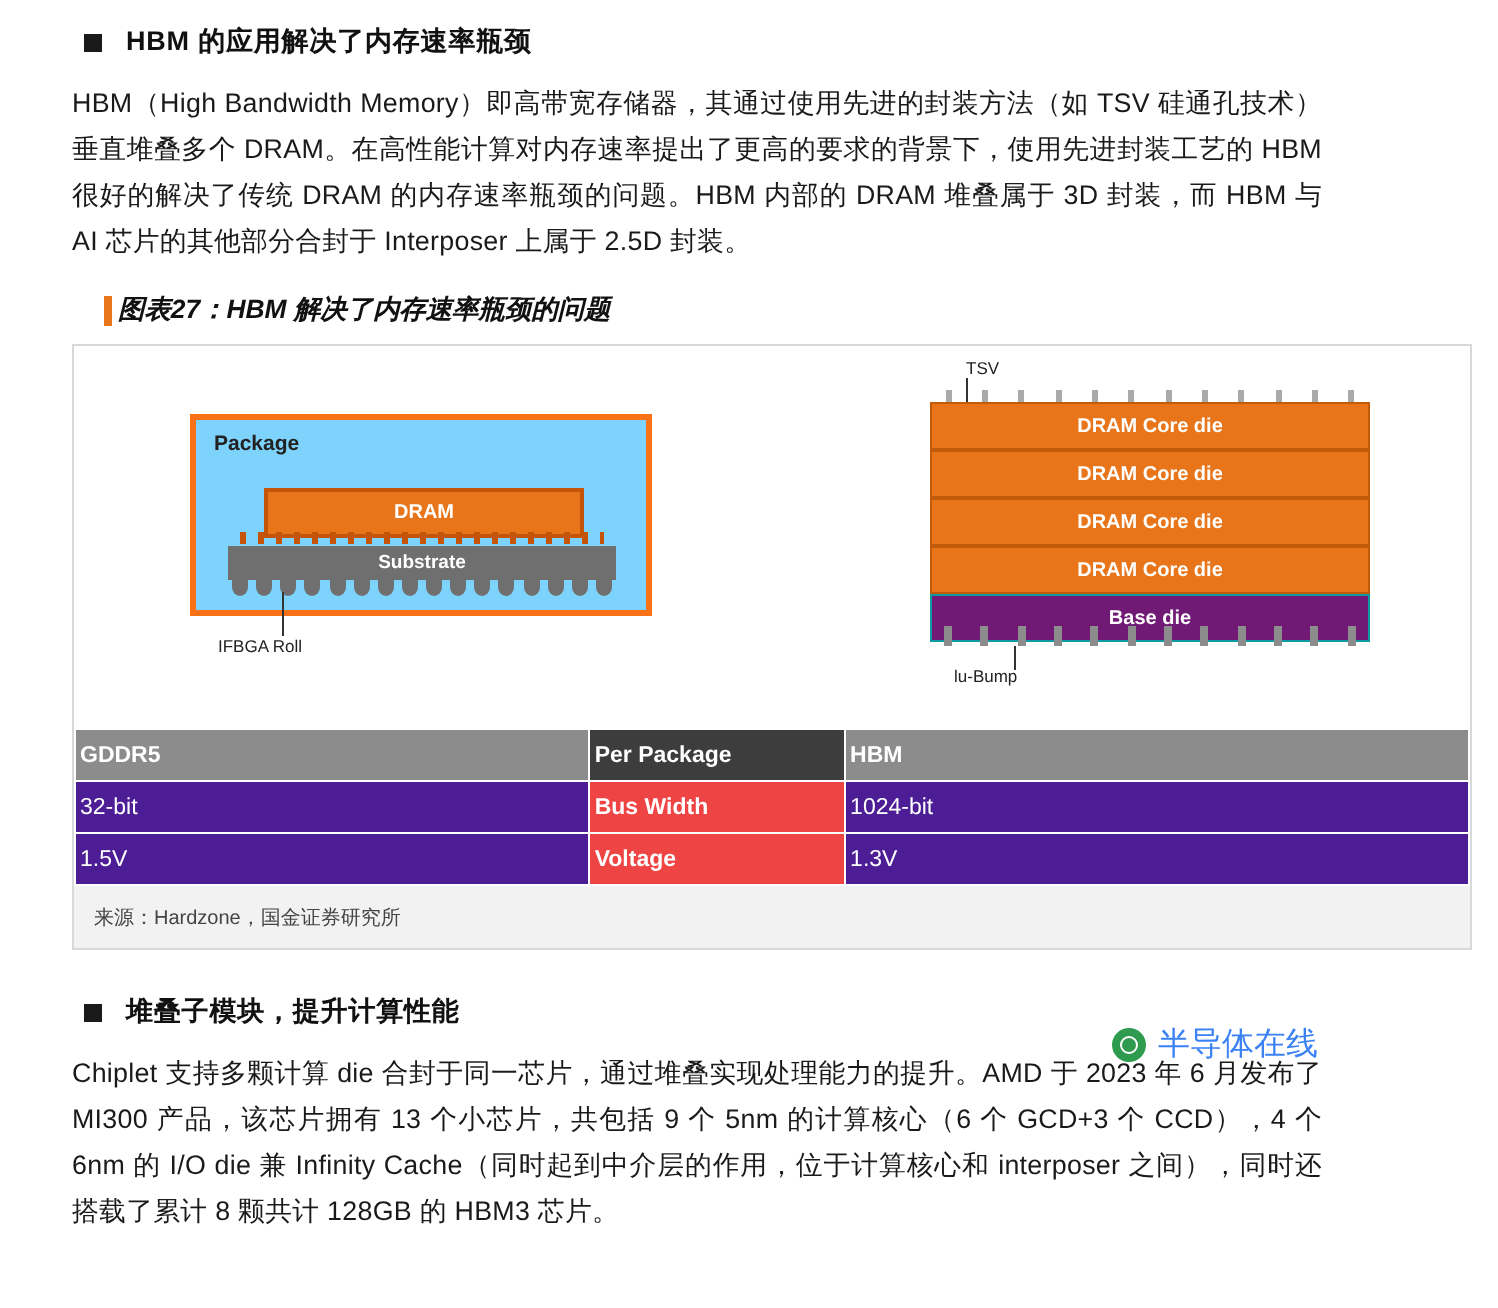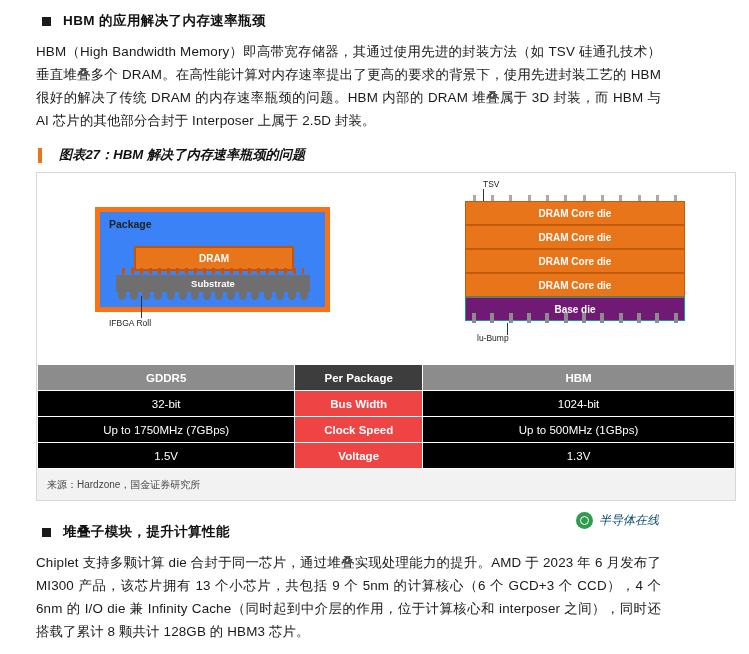--- a/index.html
+++ b/index.html
@@ -51,22 +51,22 @@
     text-align: justify;
     letter-spacing: .15px;
     color: #1a1a1a;
     margin: 0 4px 10px 6px;
   }
 
   
   .fig-caption {
     display: flex;
     align-items: center;
-    gap: 17px;
-    margin: 14px 0 8px 8px;
+    gap: 3px;
+    margin: 14px 0 8px 22px;
   }
   .fig-caption .bar {
     width: 4px;
     height: 15px;
     background: #e8751a;
     flex: 0 0 auto;
   }
   .fig-caption .cap-text {
     font-family: "Liberation Sans", sans-serif;
     font-size: 13.2px;
@@ -100,22 +100,22 @@
     position: relative;
   }
 
   
   .pkg-box {
     position: absolute;
     left: 58px;
     top: 34px;
     width: 225px;
     height: 95px;
-    background: #3b82f6;
-    border: 5px solid #f97316;
+    background: #7dd3fc;
+    border: 3px solid #f97316;
   }
   .pkg-label {
     position: absolute;
     left: 9px;
     top: 6px;
     font-family: "Liberation Sans", sans-serif;
     font-size: 10.5px;
     font-weight: bold;
     color: #222;
   }
@@ -279,34 +279,34 @@
   
   table.cmp {
     width: 100%;
     border-collapse: collapse;
     table-layout: fixed;
     font-family: "Liberation Sans", sans-serif;
     border-top: 2px solid #ffffff;
   }
   table.cmp td {
     height: 25px;
-    text-align: center;
+    text-align: left;
     font-size: 11.5px;
     color: #ffffff;
     border: 1px solid #ffffff;
     padding: 0 2px;
     overflow: hidden;
     white-space: nowrap;
   }
   td.col-left { width: 37%; }
   td.col-mid  { width: 18%; }
   td.col-right{ width: 45%; }
   td.hdr-side { background: #8c8c8c; font-weight: bold; font-size: 12px; }
   td.hdr-mid  { background: #3d3d3d; font-weight: bold; font-size: 11.5px; }
-  td.cell-side{ background: #000000; }
+  td.cell-side{ background: #4c1d95; }
   td.cell-mid { background: #ef4444; font-weight: bold; }
 
   .source {
     font-family: "Liberation Sans", sans-serif;
     font-size: 10px;
     color: #444;
     margin: 9px 0 0 10px;
     padding-bottom: 8px;
   }
 
@@ -332,23 +332,22 @@
     left: 4px;
     top: 4px;
     width: 9px;
     height: 9px;
     border: 1.6px solid #ffffff;
     border-radius: 50%;
     box-sizing: border-box;
   }
   .wm-text {
     font-family: "Liberation Sans", sans-serif;
-    font-size: 12px;
-    color: #0c4a6e;
-    font-style: italic;
+    font-size: 16px;
+    color: #3b82f6;
   }
 </style>
 </head>
 <body>
 
 <div class="page">
 
   <div class="bullet-row">
     <span class="bullet-square"></span>
     <span class="bullet-text">HBM 的应用解决了内存速率瓶颈</span>
@@ -460,25 +459,20 @@
           <td class="col-left hdr-side">GDDR5</td>
           <td class="col-mid hdr-mid">Per Package</td>
           <td class="col-right hdr-side">HBM</td>
         </tr>
         <tr>
           <td class="col-left cell-side">32-bit</td>
           <td class="col-mid cell-mid">Bus Width</td>
           <td class="col-right cell-side">1024-bit</td>
         </tr>
         <tr>
-          <td class="col-left cell-side">Up to 1750MHz (7GBps)</td>
-          <td class="col-mid cell-mid">Clock Speed</td>
-          <td class="col-right cell-side">Up to 500MHz (1GBps)</td>
-        </tr>
-        <tr>
           <td class="col-left cell-side">1.5V</td>
           <td class="col-mid cell-mid">Voltage</td>
           <td class="col-right cell-side">1.3V</td>
         </tr>
       </tbody>
     </table>
 
     <div class="source">来源：Hardzone，国金证券研究所</div>
   </div>
 

